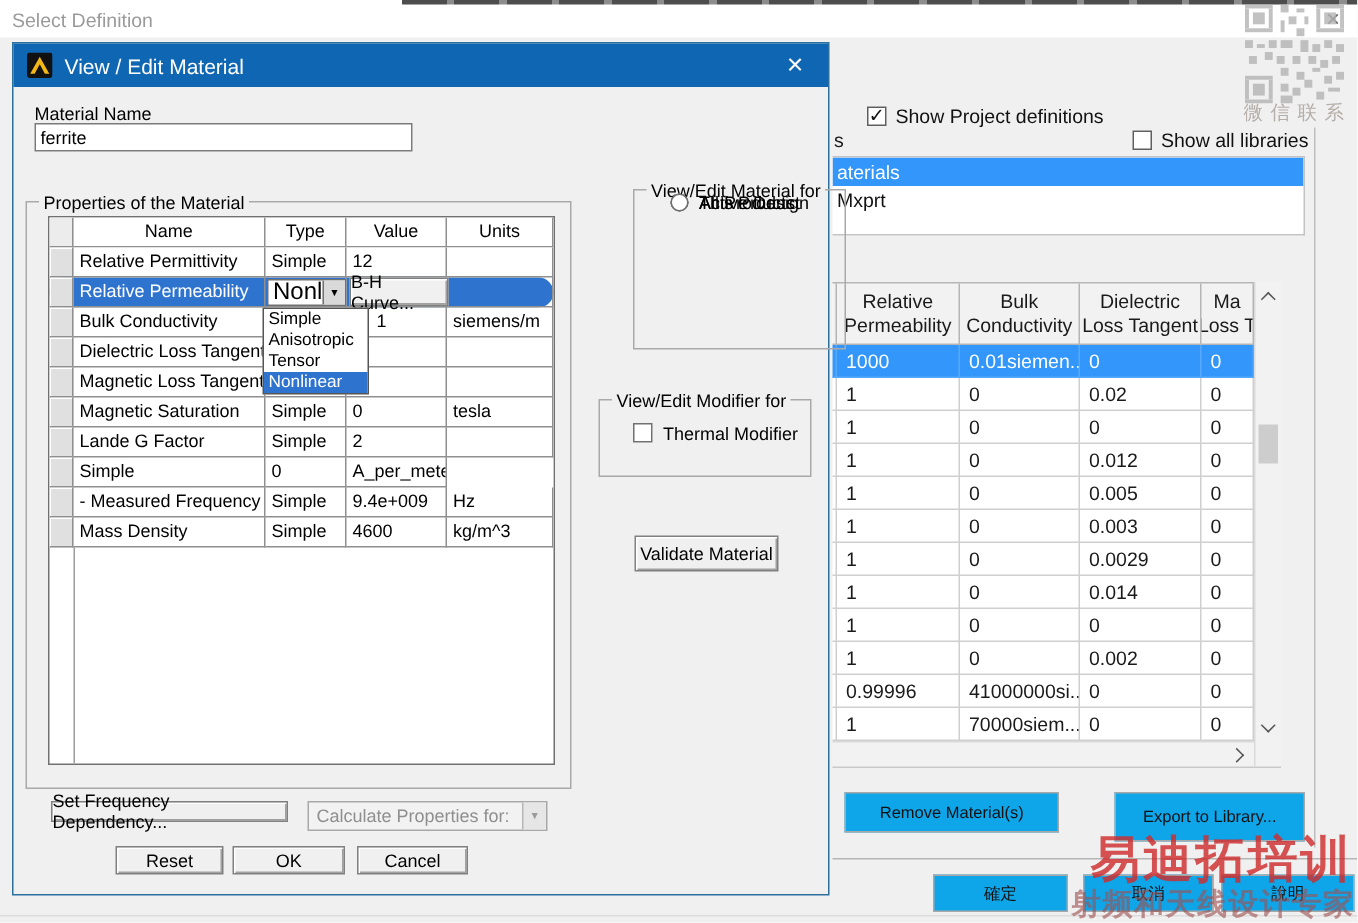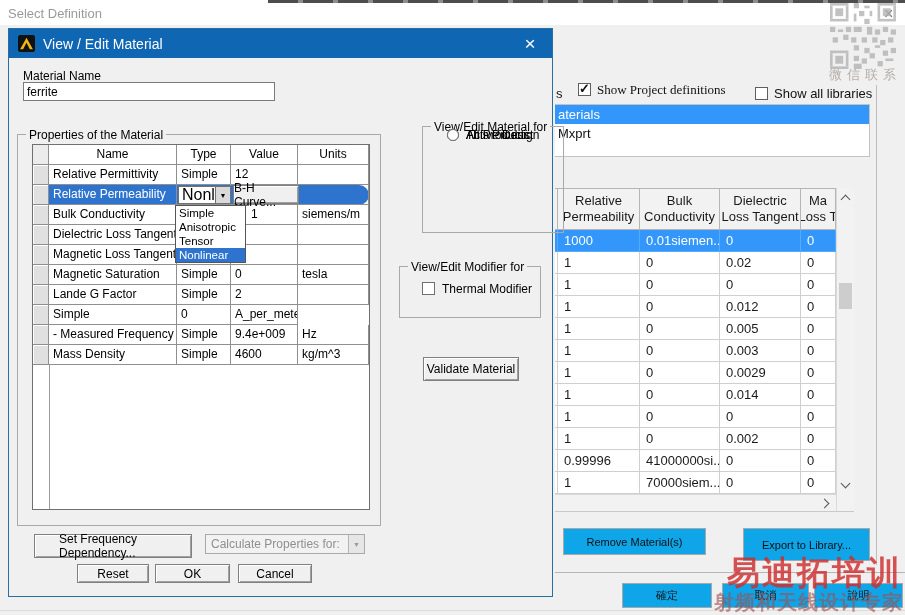--- a/index.html
+++ b/index.html
@@ -11,21 +11,21 @@
     background:repeating-linear-gradient(90deg,#4d4d4d 0 30px,#8d8d8d 30px 35px); }
   .bg-title { position:absolute; left:8px; top:6px; font-size:13px; color:#9a9a9a; }
   .bg-body { position:absolute; left:0; top:25px; width:905px; height:590px; background:#f0f0f0; }
   .bottom-line { position:absolute; left:0; top:610px; width:905px; height:1px; background:#dcdcdc; }
   .panel-vline { position:absolute; left:876px; top:85px; width:1px; height:480px; background:#bdbdbd; }
   .sep-hline { position:absolute; left:555px; top:572px; width:350px; height:1px; background:#b5b5b5; }
 
   .lib-frag { position:absolute; left:556px; top:86px; font-size:13px; color:#1a1a1a; }
 
   .cbrow { position:absolute; display:flex; align-items:center; gap:6px; font-size:13px; color:#111; height:15px; }
-  .cb1 { left:578px; top:82px;font-family:Liberation Serif, serif; } .cb2 { left:755px; top:86px; }
+  .cb1 { left:578px; top:70px; } .cb2 { left:755px; top:86px; }
   .cbox { width:13px; height:13px; background:#fff; border:1px solid #5f5f5f; position:relative; flex:none; }
   .cbox.checked::after { content:"✓"; position:absolute; left:0px; top:-3px; font-size:13px; font-weight:bold; color:#111; }
 
   .listbox { position:absolute; left:555px; top:104px; width:315px; height:53px; background:#fff;
     border-top:1px solid #c3c3c3; border-right:1px solid #c3c3c3; border-bottom:1px solid #c3c3c3; overflow:hidden; }
   .lb-item { height:19px; line-height:19px; font-size:13px; color:#111; padding-left:3px; }
   .lb-item.sel { background:#3296fb; color:#fff; }
 
   
   .btable { position:absolute; left:555px; top:188px; width:281px; height:306px; background:#fff; font-size:13px; color:#1a1a1a; }
@@ -97,21 +97,21 @@
   .radio-row { position:absolute; left:24px; display:flex; align-items:center; gap:7px; height:15px; }
   .radio { width:12px; height:12px; border:1px solid #707070; border-radius:50%; background:#fff; position:relative; flex:none; }
   .radio-row.sel .radio::after { content:""; position:absolute; left:3px; top:3px; width:4px; height:4px; border-radius:50%; background:#000; }
   .mod-row { position:absolute; left:22px; top:14px; display:flex; align-items:center; gap:7px; height:15px; }
   .mod-row .cbox { border-color:#707070; }
 
   .btn-classic { position:absolute; background:#f0f0f0; border:1px solid #808080;
     box-shadow:inset 1px 1px 0 #ffffff, inset -1px -1px 0 #a0a0a0;
     display:flex; align-items:center; justify-content:center; font-size:12px; color:#000; cursor:default; }
   .btn-validate { left:414px; top:328px; width:96px; height:24px; }
-  .btn-setfreq  { left:25px;  top:505px; width:158px; height:24px;padding-left:24px; }
+  .btn-setfreq  { left:25px;  top:505px; width:158px; height:14px; }
   .btn-reset    { left:68px;  top:535px; width:72px; height:19px; }
   .btn-okc      { left:146px; top:535px; width:75px; height:19px; }
   .btn-cancelc  { left:229px; top:535px; width:74px; height:19px; }
 
   .calc-combo { position:absolute; left:196px; top:505px; width:160px; height:20px; background:#f2f2f2;
     border:1px solid #a8a8a8; display:flex; }
   .calc-combo .ctext { flex:1; font-size:12px; line-height:18px; padding-left:5px; color:#8f8f8f; overflow:hidden; white-space:nowrap; }
   .calc-combo .cbtn { width:16px; background:#e6e6e6; border-left:1px solid #b5b5b5; display:flex; align-items:center; justify-content:center; font-size:7px; color:#9a9a9a; }
 
   

